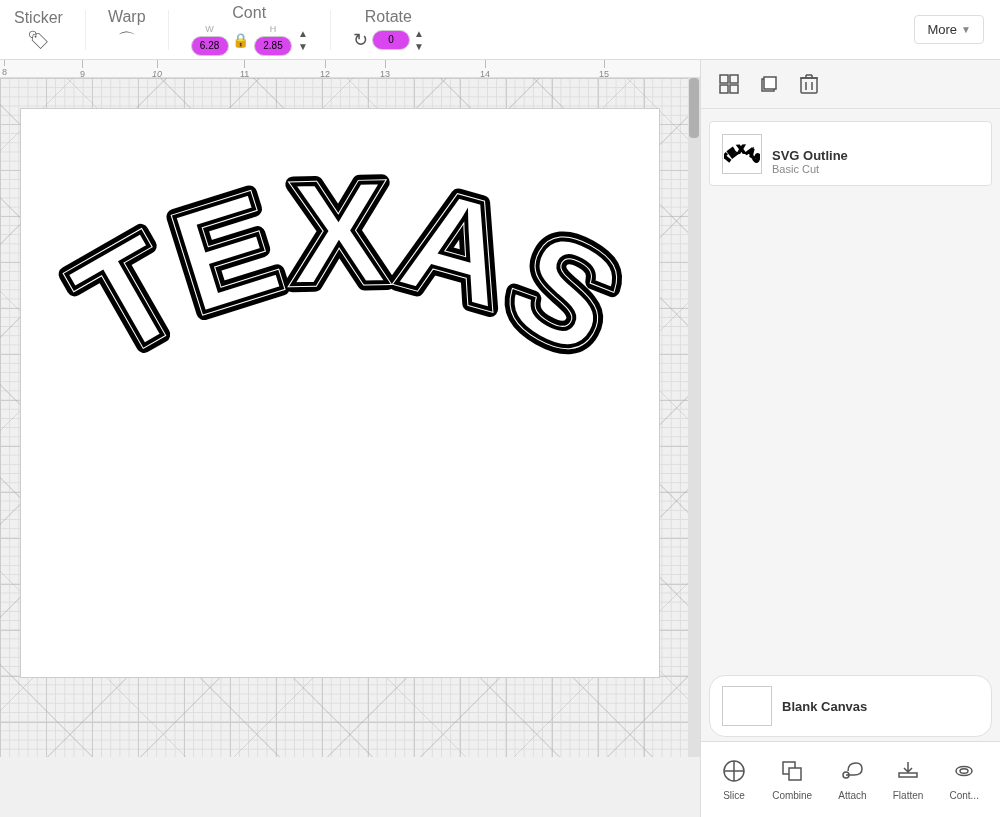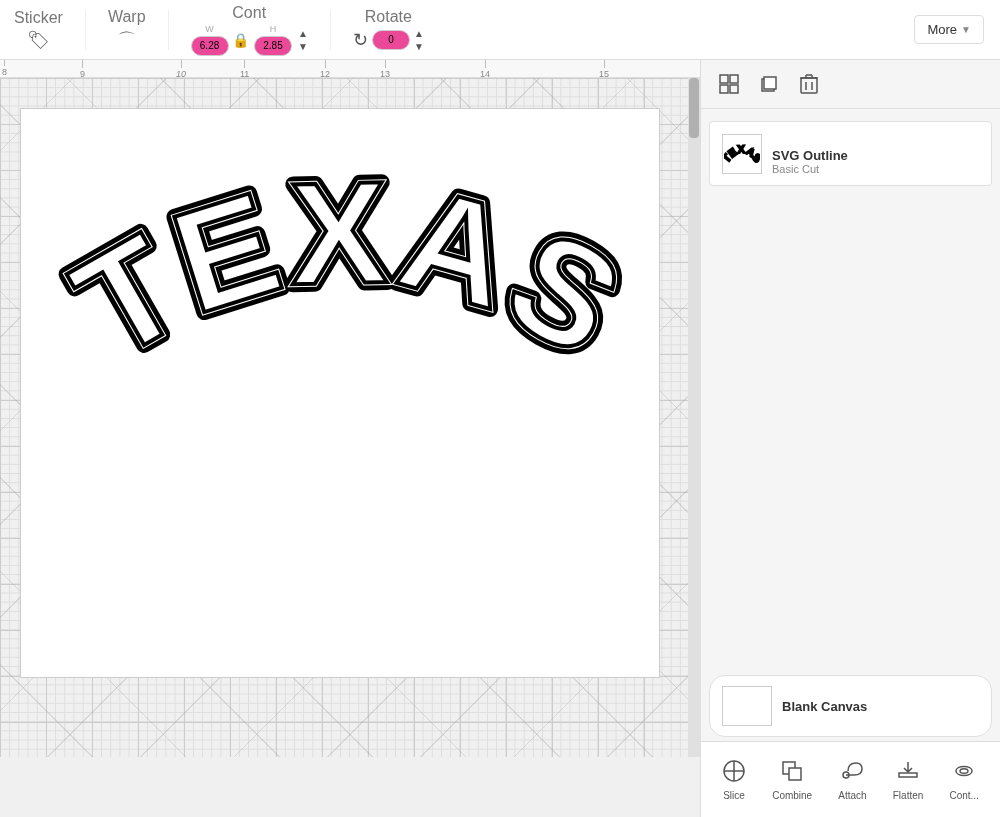--- a/index.html
+++ b/index.html
@@ -37,21 +37,21 @@
       align-items: center;
       gap: 2px;
     }
     .tb-input {
       width: 38px;
       height: 20px;
       border: 1px solid #ccc;
       border-radius: 10px;
       font-size: 10px;
       text-align: center;
-      background: #ec4899;
+      background: #d946ef;
     }
     .more-btn {
       display: flex;
       align-items: center;
       gap: 4px;
       padding: 6px 12px;
       background: #fff;
       border: 1px solid #ddd;
       border-radius: 4px;
       cursor: pointer;
@@ -372,21 +372,21 @@
 <div id="ruler-h">
   <div class="ruler-canvas">
     <div class="ruler-tick" style="left:2px;">
         <div class="ruler-line" style="height:6px;"></div>
         <span class="ruler-text">8</span>
       </div>
     <div class="ruler-tick" style="left:80px;">
         <div class="ruler-line" style="height:8px;"></div>
         <span class="ruler-text">9</span>
       </div>
-    <div class="ruler-tick" style="left:176px;font-style:italic;">
+    <div class="ruler-tick" style="left:152px;font-style:italic;">
         <div class="ruler-line" style="height:8px;"></div>
         <span class="ruler-text">10</span>
       </div>
     <div class="ruler-tick" style="left:240px;">
         <div class="ruler-line" style="height:8px;"></div>
         <span class="ruler-text">11</span>
       </div>
     <div class="ruler-tick" style="left:320px;">
         <div class="ruler-line" style="height:8px;"></div>
         <span class="ruler-text">12</span>

